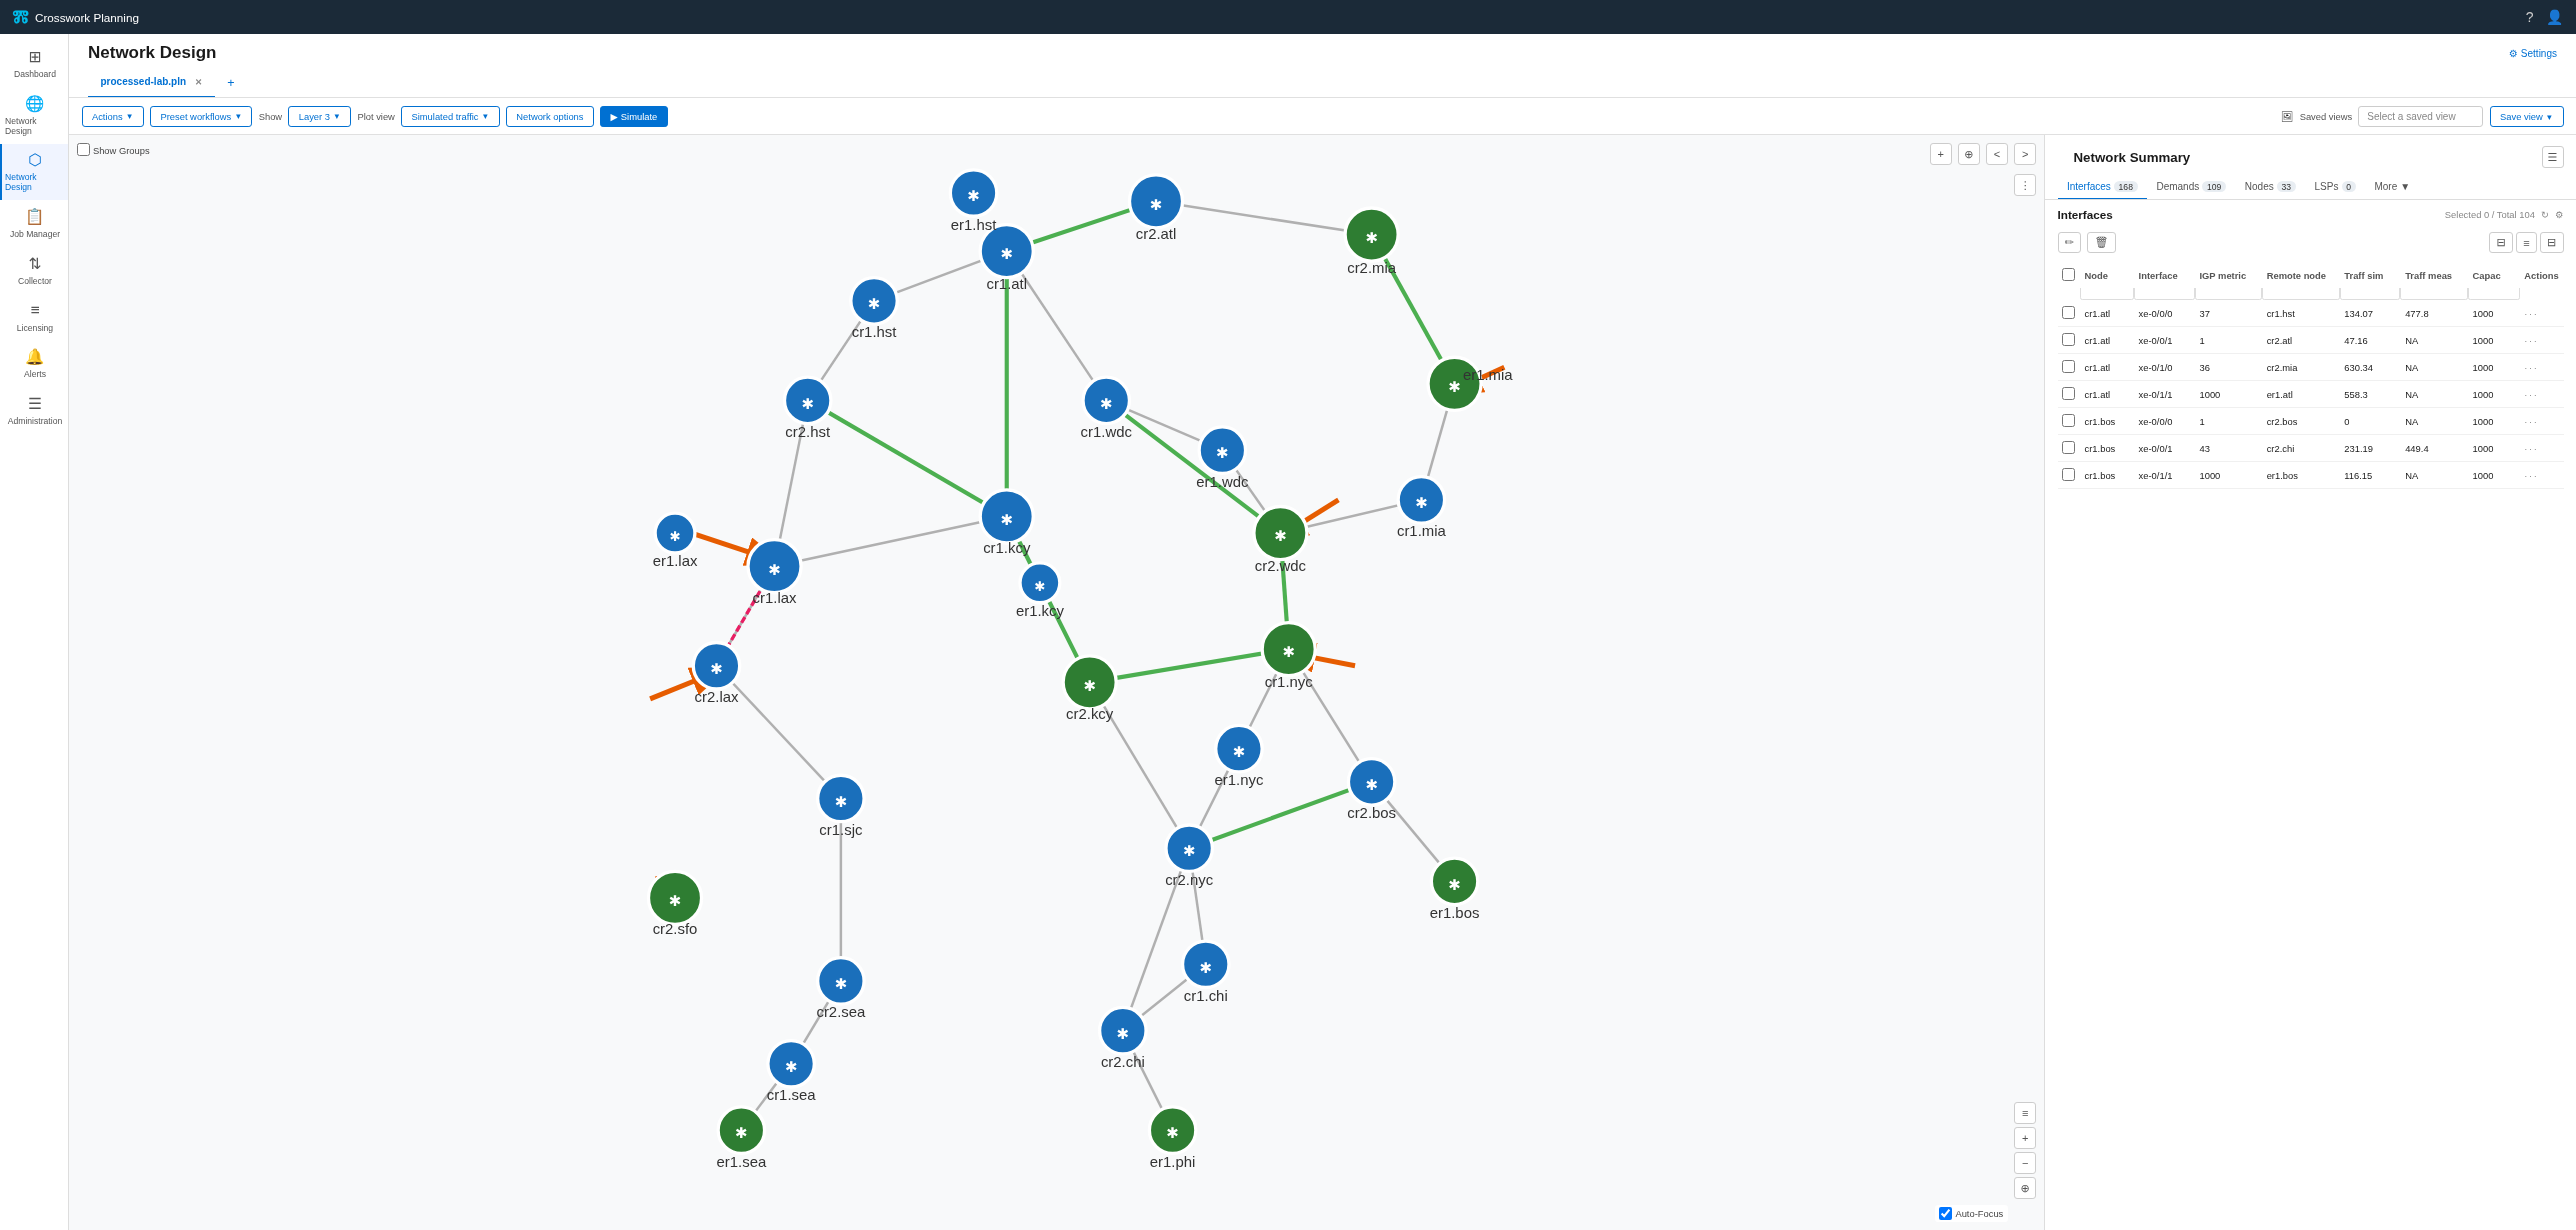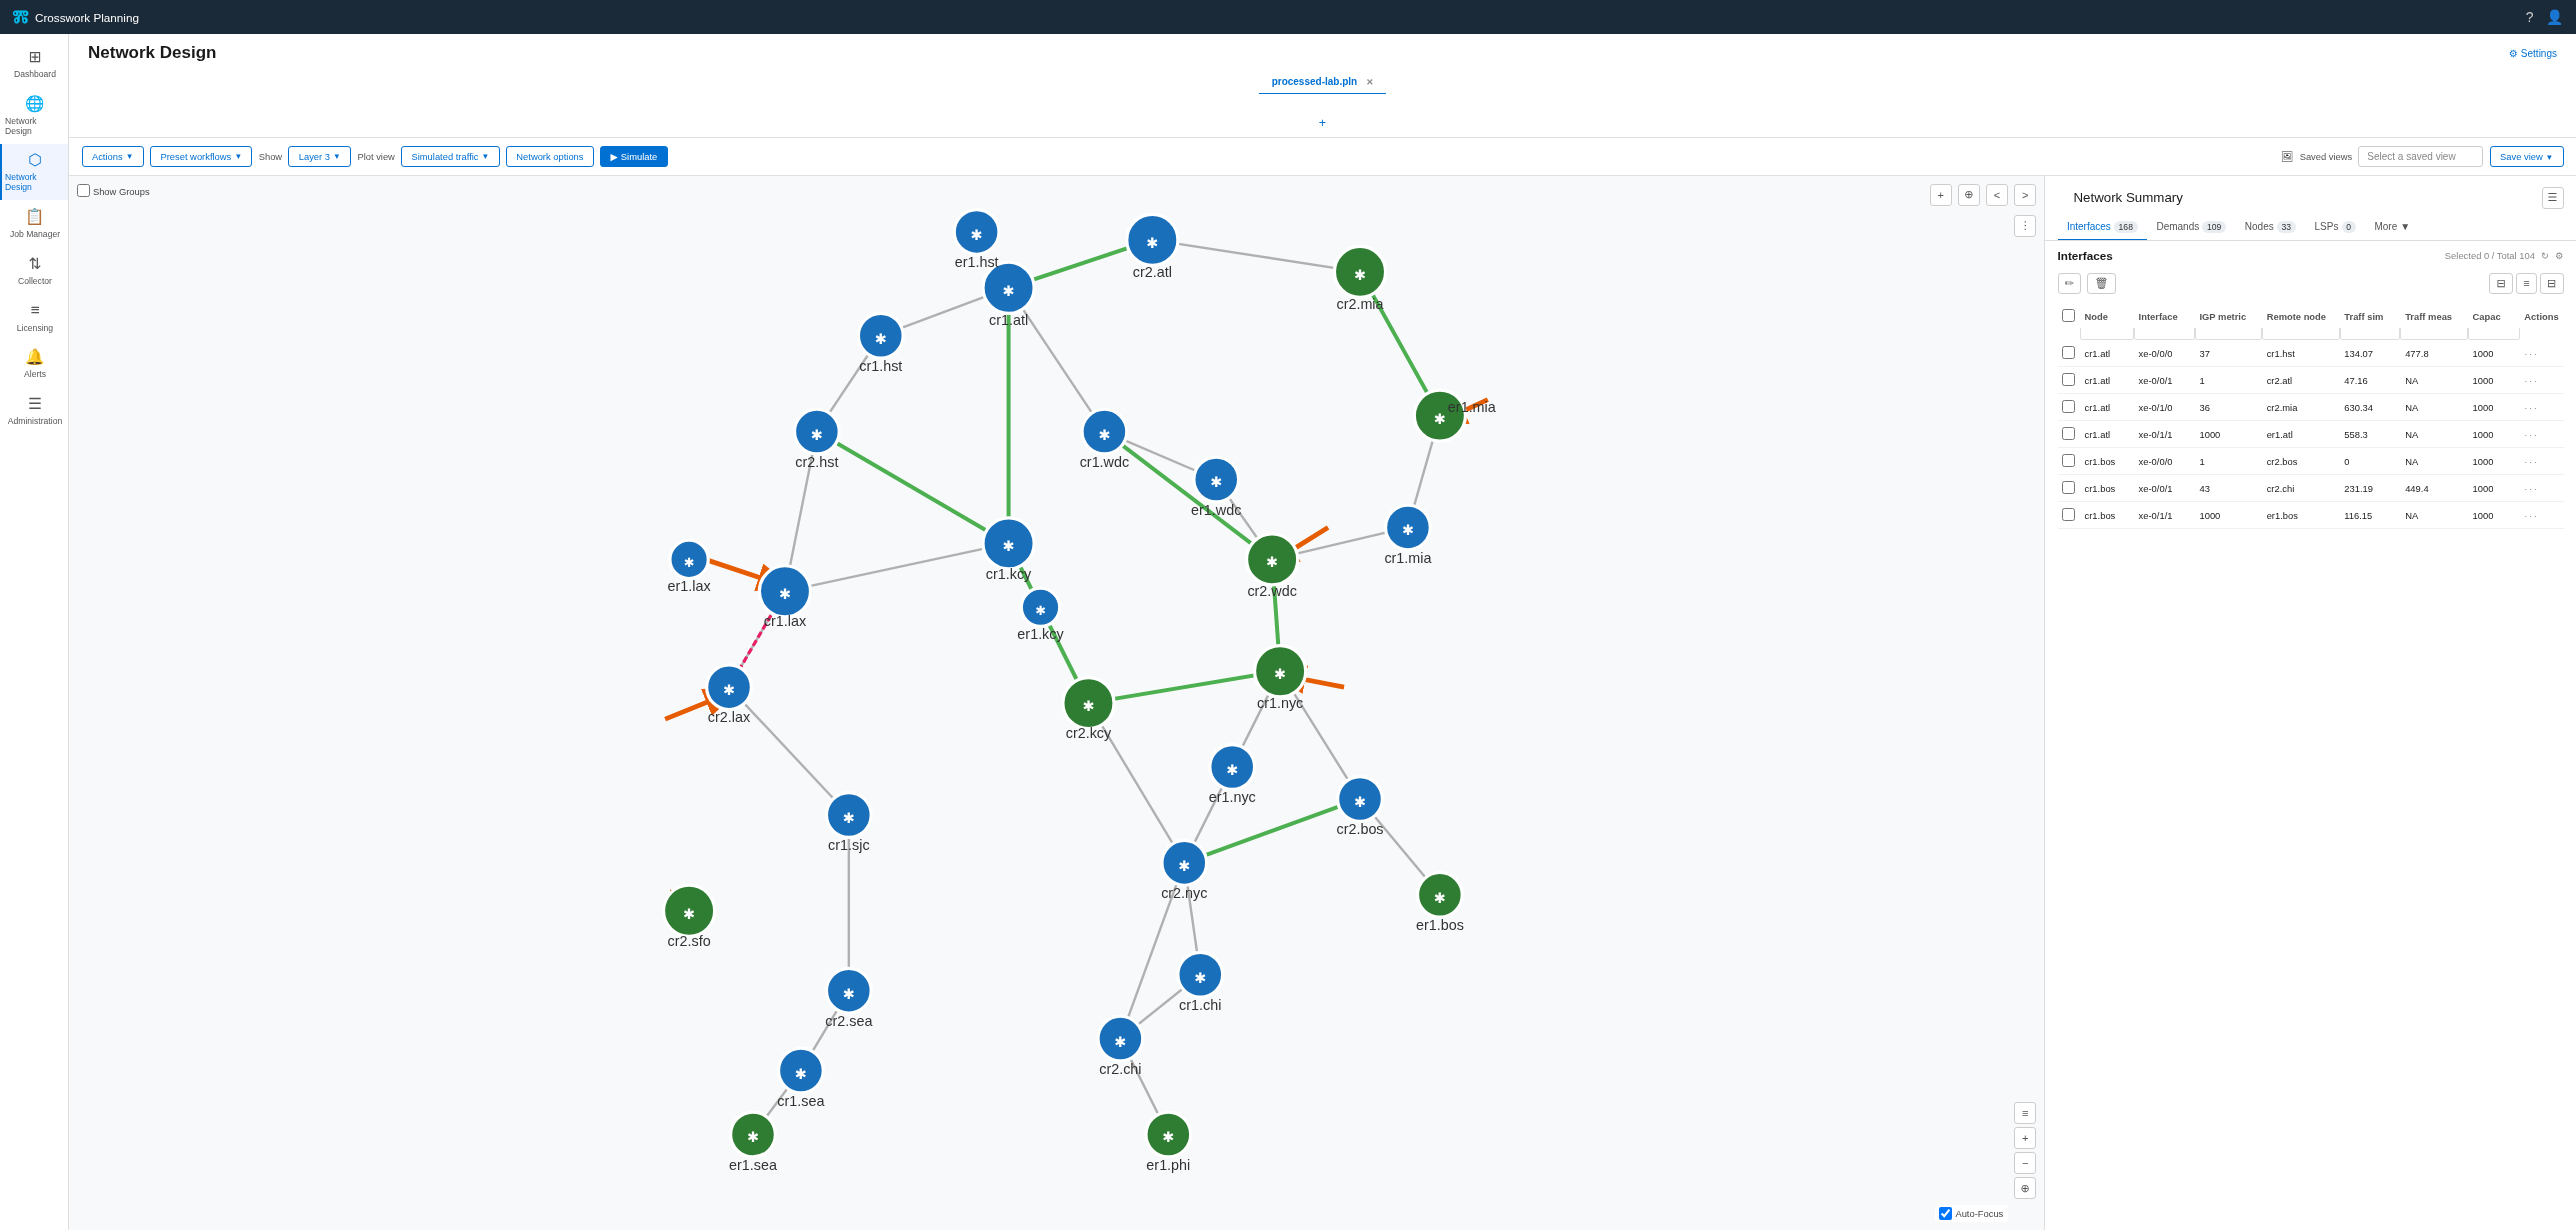--- a/index.html
+++ b/index.html
@@ -56,21 +56,21 @@
     .page-header {
       padding: 9.4px 19px 0 19px;
       background: #fff;
       border-bottom: 0.8px solid #e0e0e0;
     }
     .page-header-top { display: flex; align-items: center; justify-content: space-between; margin-bottom: 6.2px; }
     .page-title { font-size: 17px; font-weight: 600; color: #1a1a1a; }
     .settings-link { color: #0070d2; font-size: 10px; display: flex; align-items: center; gap: 3.1px; cursor: pointer; }
 
     
-    .tabs-row { display: flex; align-items: center; gap: 16px; flex-direction: column; }
+    .tabs-row { display: flex; gap: 3px; }
     .tab {
       padding: 6.2px 12.5px;
       font-size: 10px;
       cursor: pointer;
       border-bottom: 1.6px solid transparent;
       color: #555;
     }
     .tab.active { border-bottom-color: #0070d2; color: #0070d2; font-weight: 600; }
 
     
@@ -175,21 +175,21 @@
       flex-direction: column;
       background: #fff;
       overflow: hidden;
     }
     .panel-header {
       padding: 11px 12.5px 0 12.5px;
       display: flex;
       align-items: center;
       justify-content: space-between;
     }
-    .panel-title { font-size: 13.3px; font-weight: 400; padding-left: 16px; }
+    .panel-title { font-size: 13.3px; font-weight: 700; padding-left: 16px; }
     .panel-header-actions { display: flex; gap: 6.2px; }
 
     
     .panel-tabs {
       display: flex;
       align-items: center;
       padding: 0 12.5px;
       border-bottom: 0.8px solid #ddd;
       gap: 0;
       margin-top: 6.2px;

